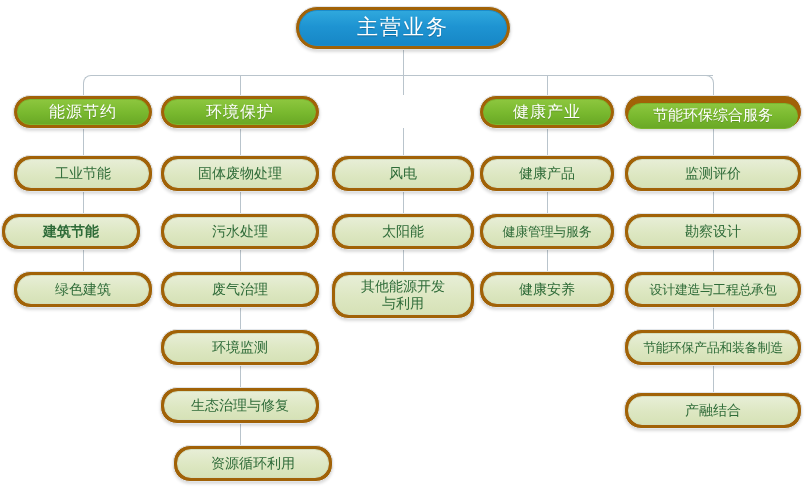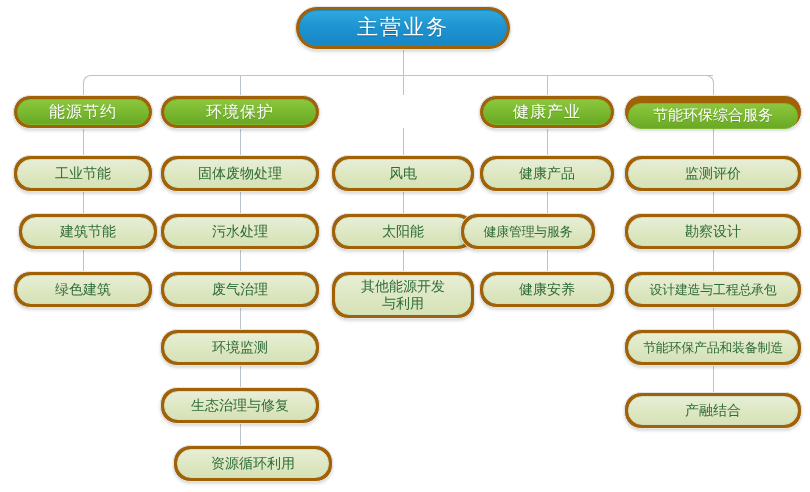--- a/index.html
+++ b/index.html
@@ -140,21 +140,21 @@
   <div class="node l2" style="left:479px;top:95px;width:136px;height:34px;align-items:flex-end;">
     <div class="inner">健康产业</div>
   </div>
   <div class="node l2 wide" style="left:624px;top:95px;width:178px;height:34px;">
     <div class="inner">节能环保综合服务</div>
   </div>
 
   <div class="node l3" style="left:13px;top:155px;width:140px;height:37px;">
     <div class="inner">工业节能</div>
   </div>
-  <div class="node l3" style="left:18px;top:213px;width:140px;height:37px;">
+  <div class="node l3" style="left:1px;top:213px;width:140px;height:37px;font-weight:bold;">
     <div class="inner">建筑节能</div>
   </div>
   <div class="node l3" style="left:13px;top:271px;width:140px;height:37px;">
     <div class="inner">绿色建筑</div>
   </div>
 
   <div class="node l3" style="left:160px;top:155px;width:160px;height:37px;justify-content:flex-end;">
     <div class="inner">固体废物处理</div>
   </div>
   <div class="node l3" style="left:160px;top:213px;width:160px;height:37px;">
@@ -179,21 +179,21 @@
   <div class="node l3" style="left:331px;top:213px;width:144px;height:37px;">
     <div class="inner">太阳能</div>
   </div>
   <div class="node l3 two-line" style="left:331px;top:271px;width:144px;height:48px;">
     <div class="inner">其他能源开发<br>与利用</div>
   </div>
 
   <div class="node l3" style="left:479px;top:155px;width:136px;height:37px;">
     <div class="inner">健康产品</div>
   </div>
-  <div class="node l3 tight" style="left:460px;top:213px;width:136px;height:37px;">
+  <div class="node l3 tight" style="left:479px;top:213px;width:136px;height:37px;">
     <div class="inner">健康管理与服务</div>
   </div>
   <div class="node l3" style="left:479px;top:271px;width:136px;height:37px;">
     <div class="inner">健康安养</div>
   </div>
 
   <div class="node l3" style="left:624px;top:155px;width:178px;height:37px;">
     <div class="inner">监测评价</div>
   </div>
   <div class="node l3" style="left:624px;top:213px;width:178px;height:37px;">

